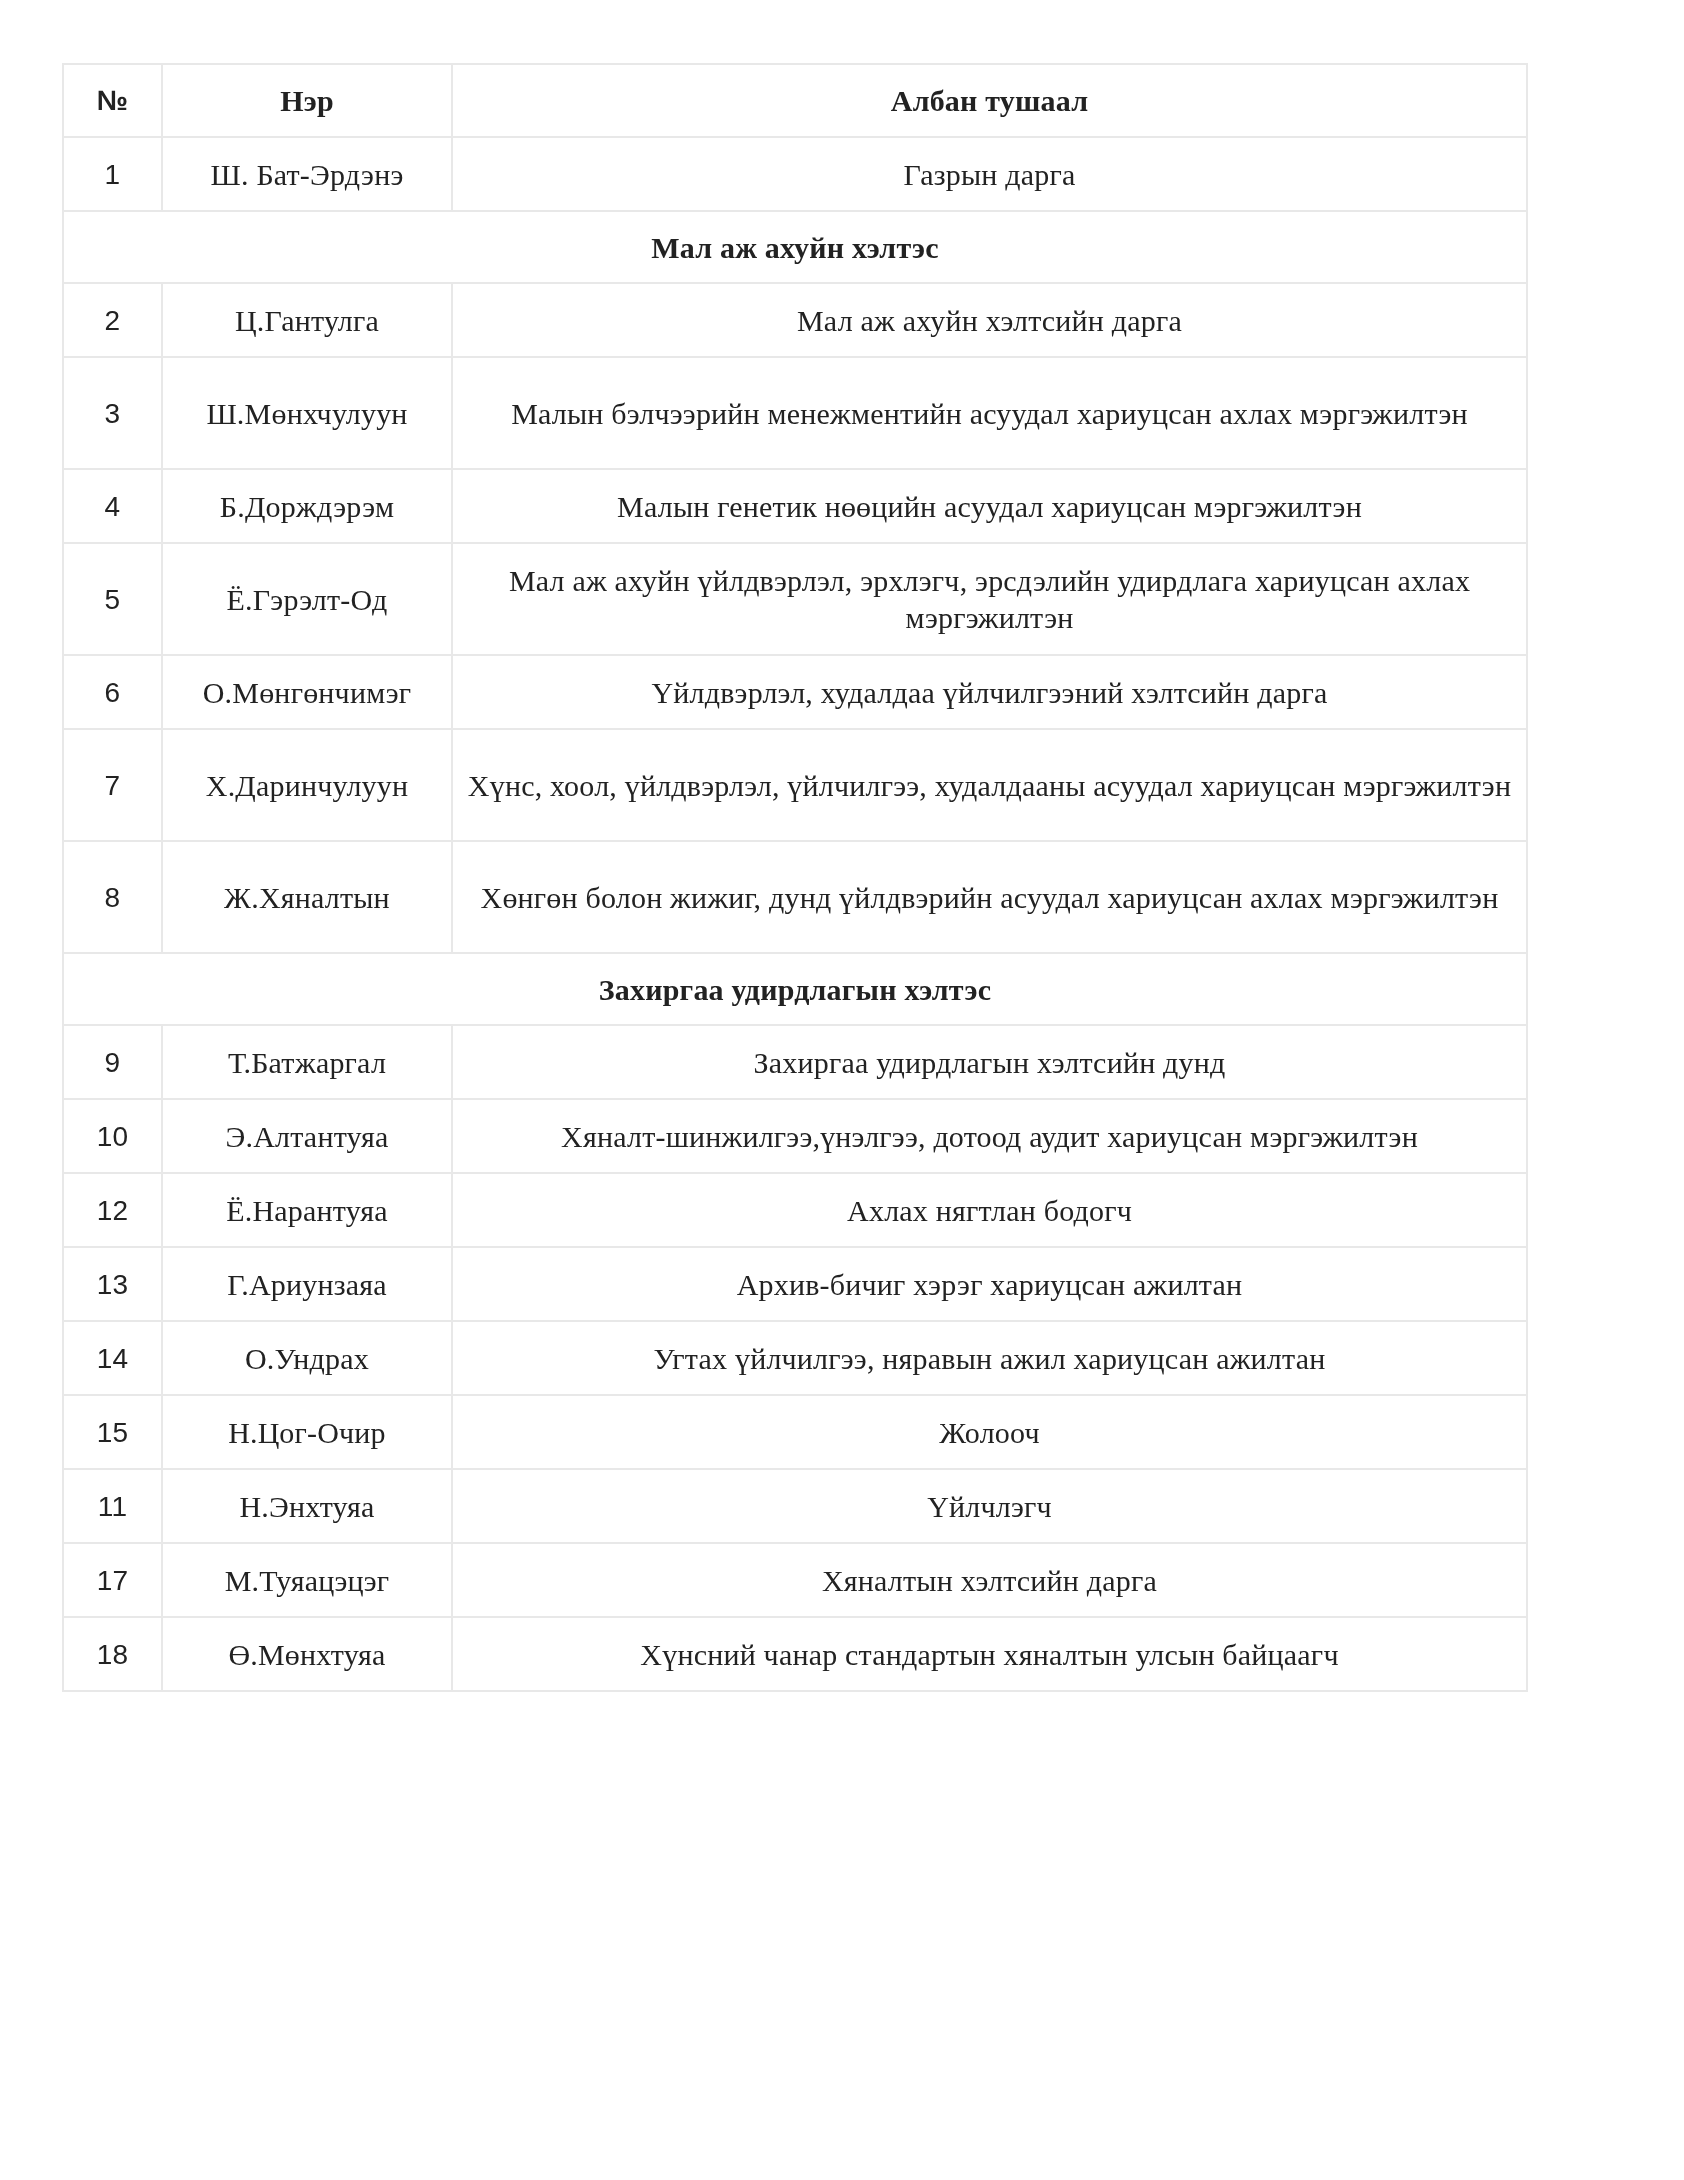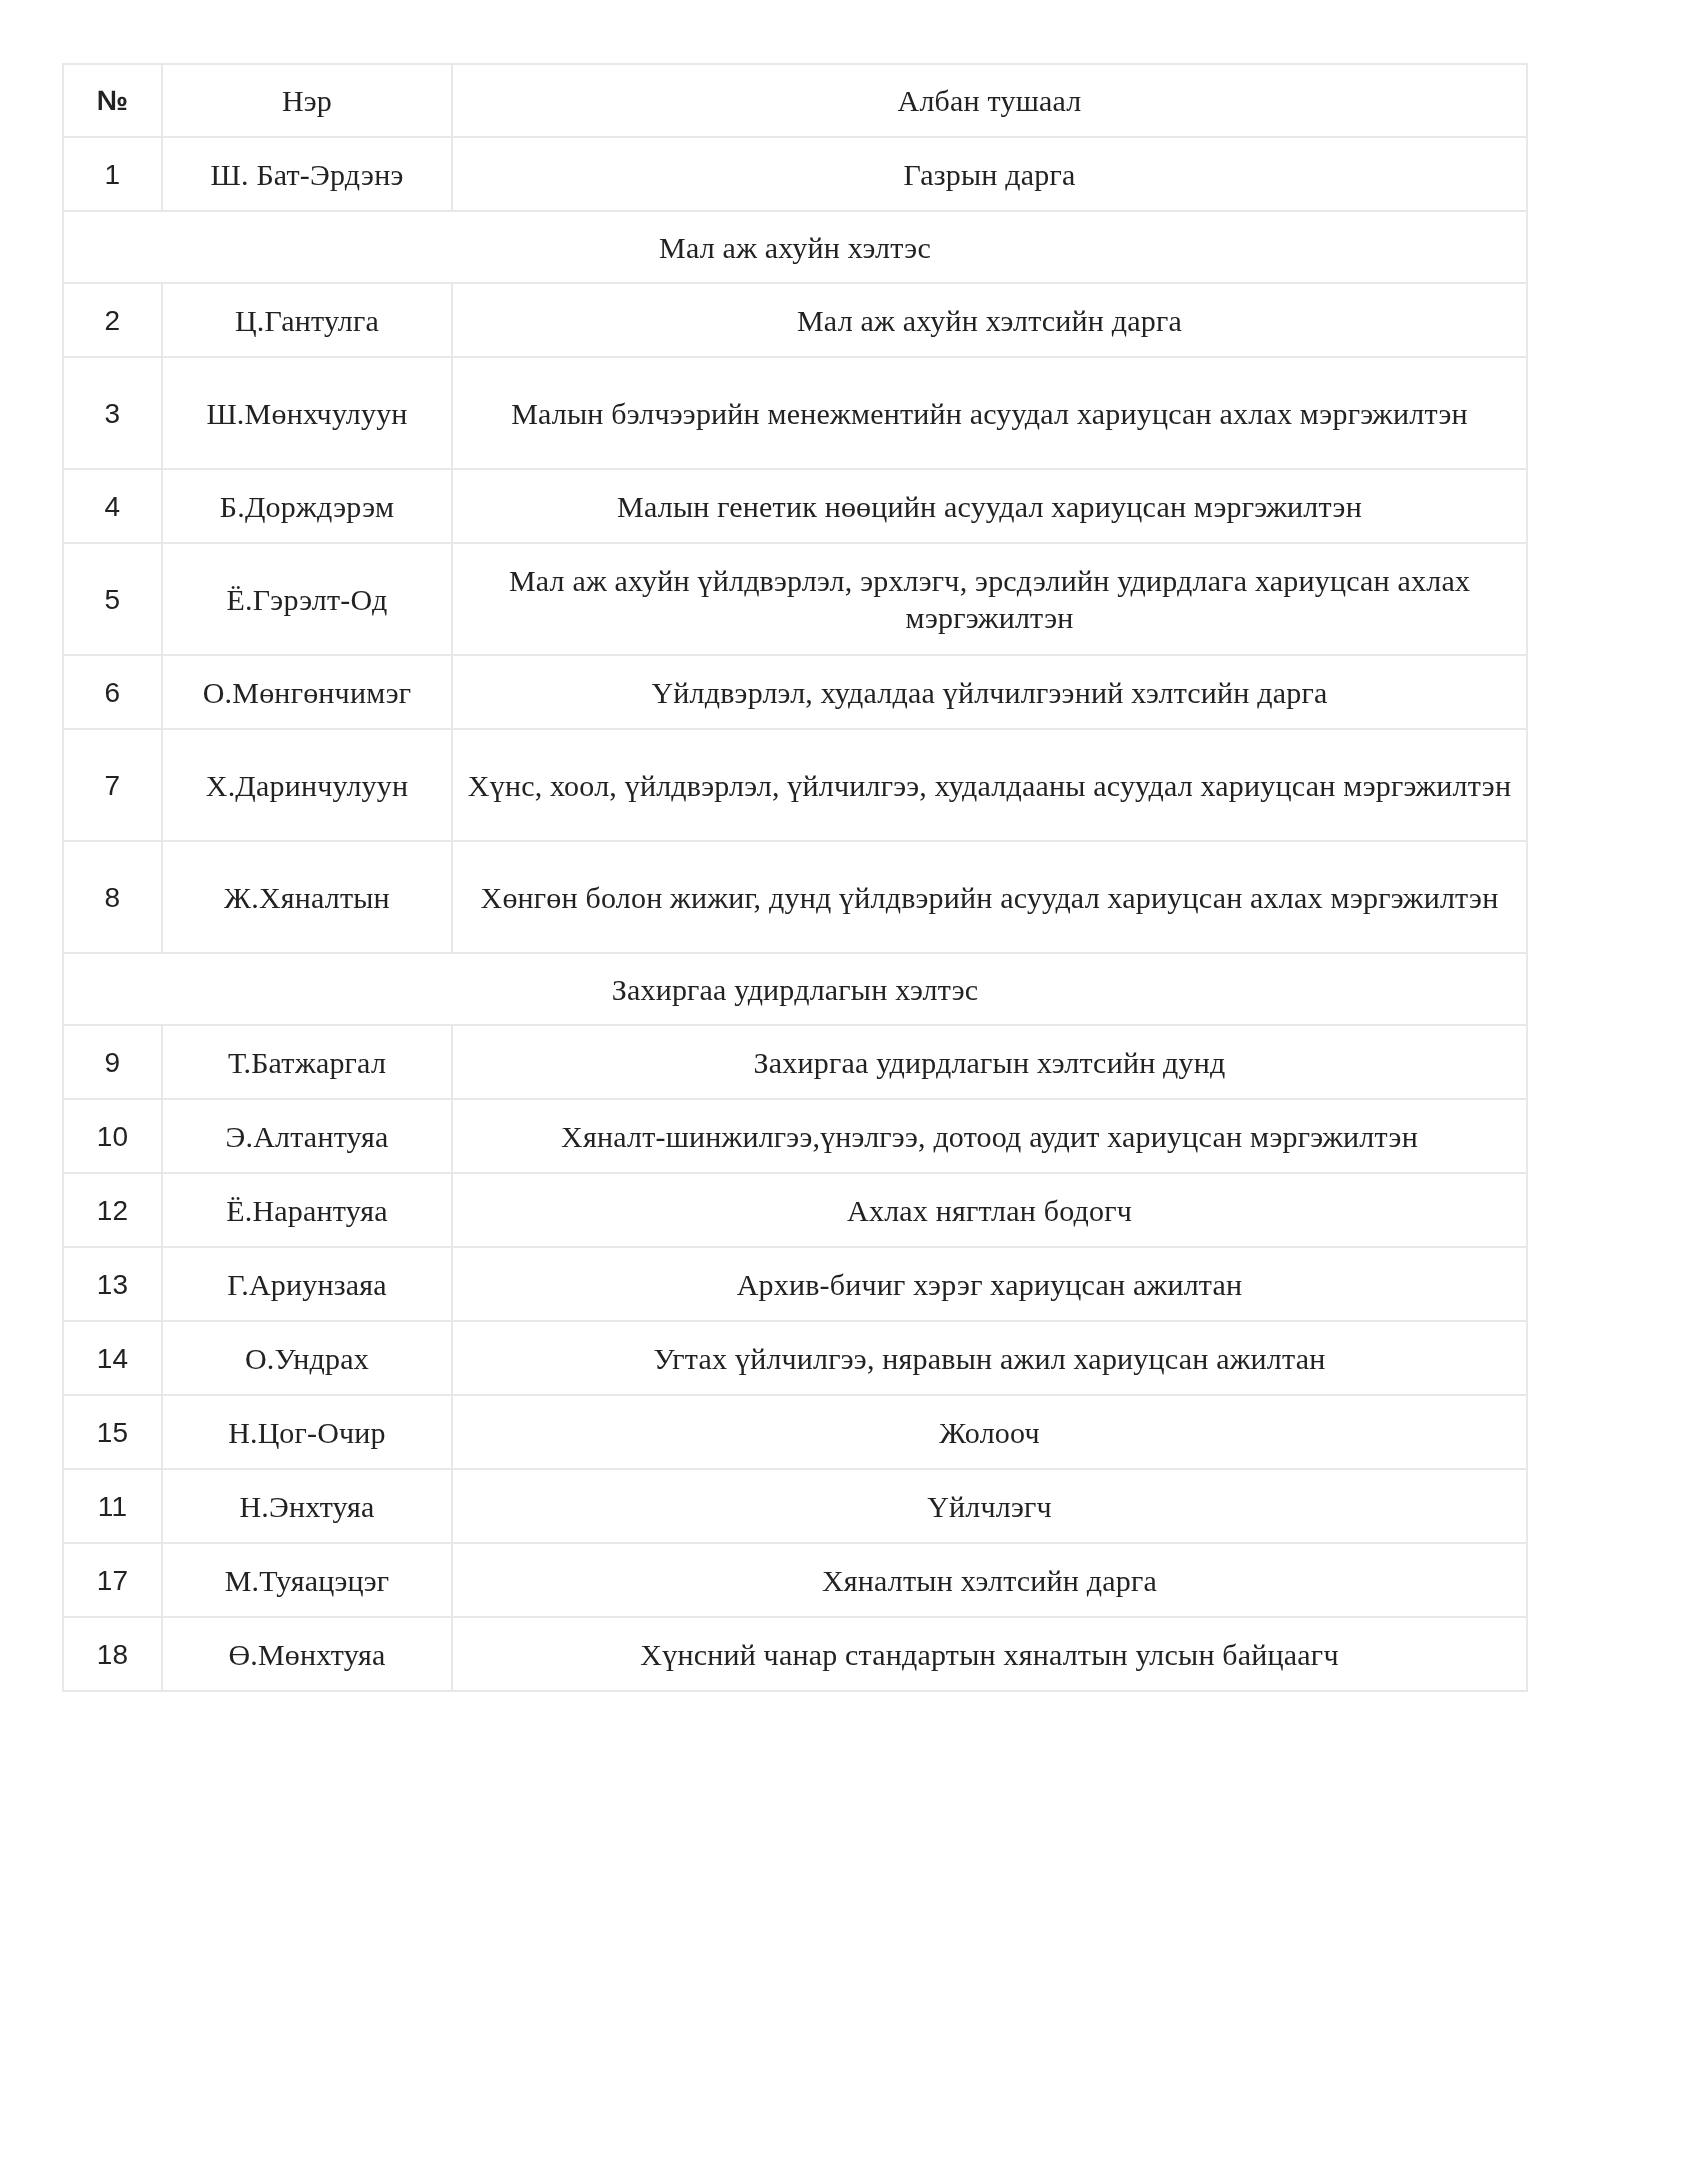--- a/index.html
+++ b/index.html
@@ -27,38 +27,38 @@
     text-align: center;
     vertical-align: middle;
     padding: 0 12px;
     font-family: "Liberation Serif", serif;
     font-size: 30px;
     line-height: 37px;
     font-weight: normal;
     letter-spacing: 0.2px;
   }
   .staff-table th {
-    font-weight: normal;
+    font-weight: bold;
   }
   .staff-table .col-no { width: 99px; }
   .staff-table .col-name { width: 290px; }
   .staff-table .col-pos { width: auto; }
   .staff-table td.num,
   .staff-table th.num {
     font-family: "Liberation Sans", sans-serif;
     font-size: 28px;
   }
   .staff-table th.num {
     font-weight: bold;
   }
   .staff-table tr.single { height: 74px; }
   .staff-table tr.double { height: 112px; }
   .staff-table tr.head { height: 73px; }
   .staff-table tr.section td {
-    font-weight: normal;
+    font-weight: bold;
     height: 70px;
   }
 </style>
 </head>
 <body>
 
 <table class="staff-table">
   <colgroup>
     <col class="col-no">
     <col class="col-name">

